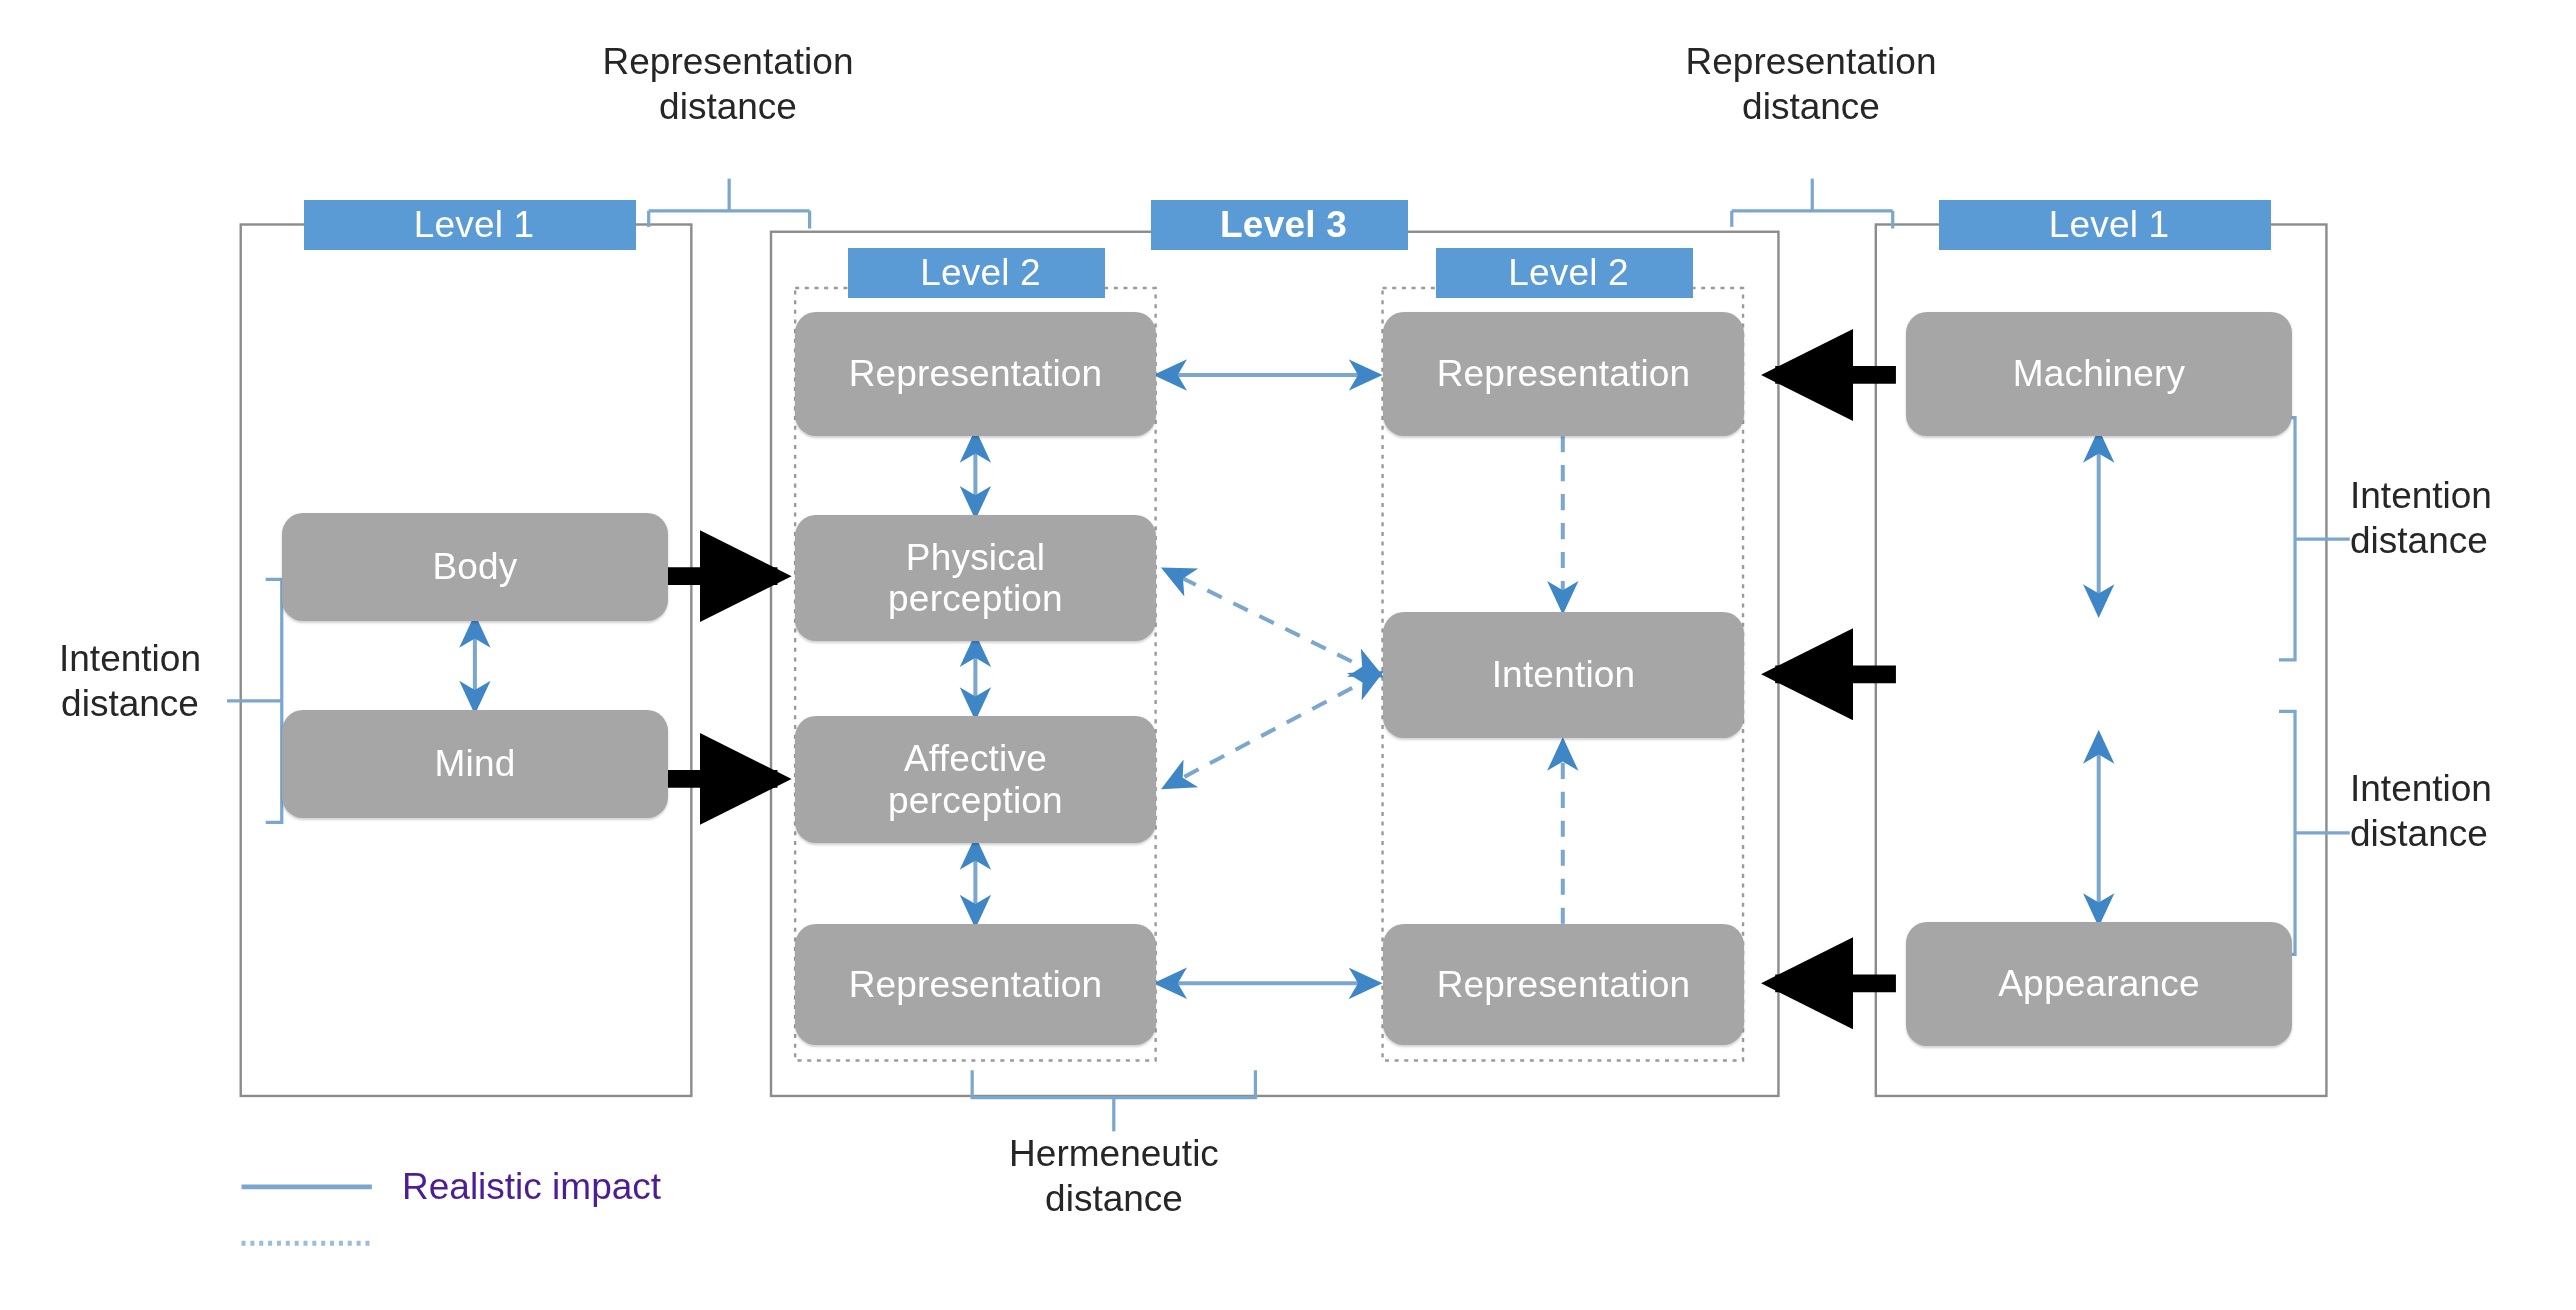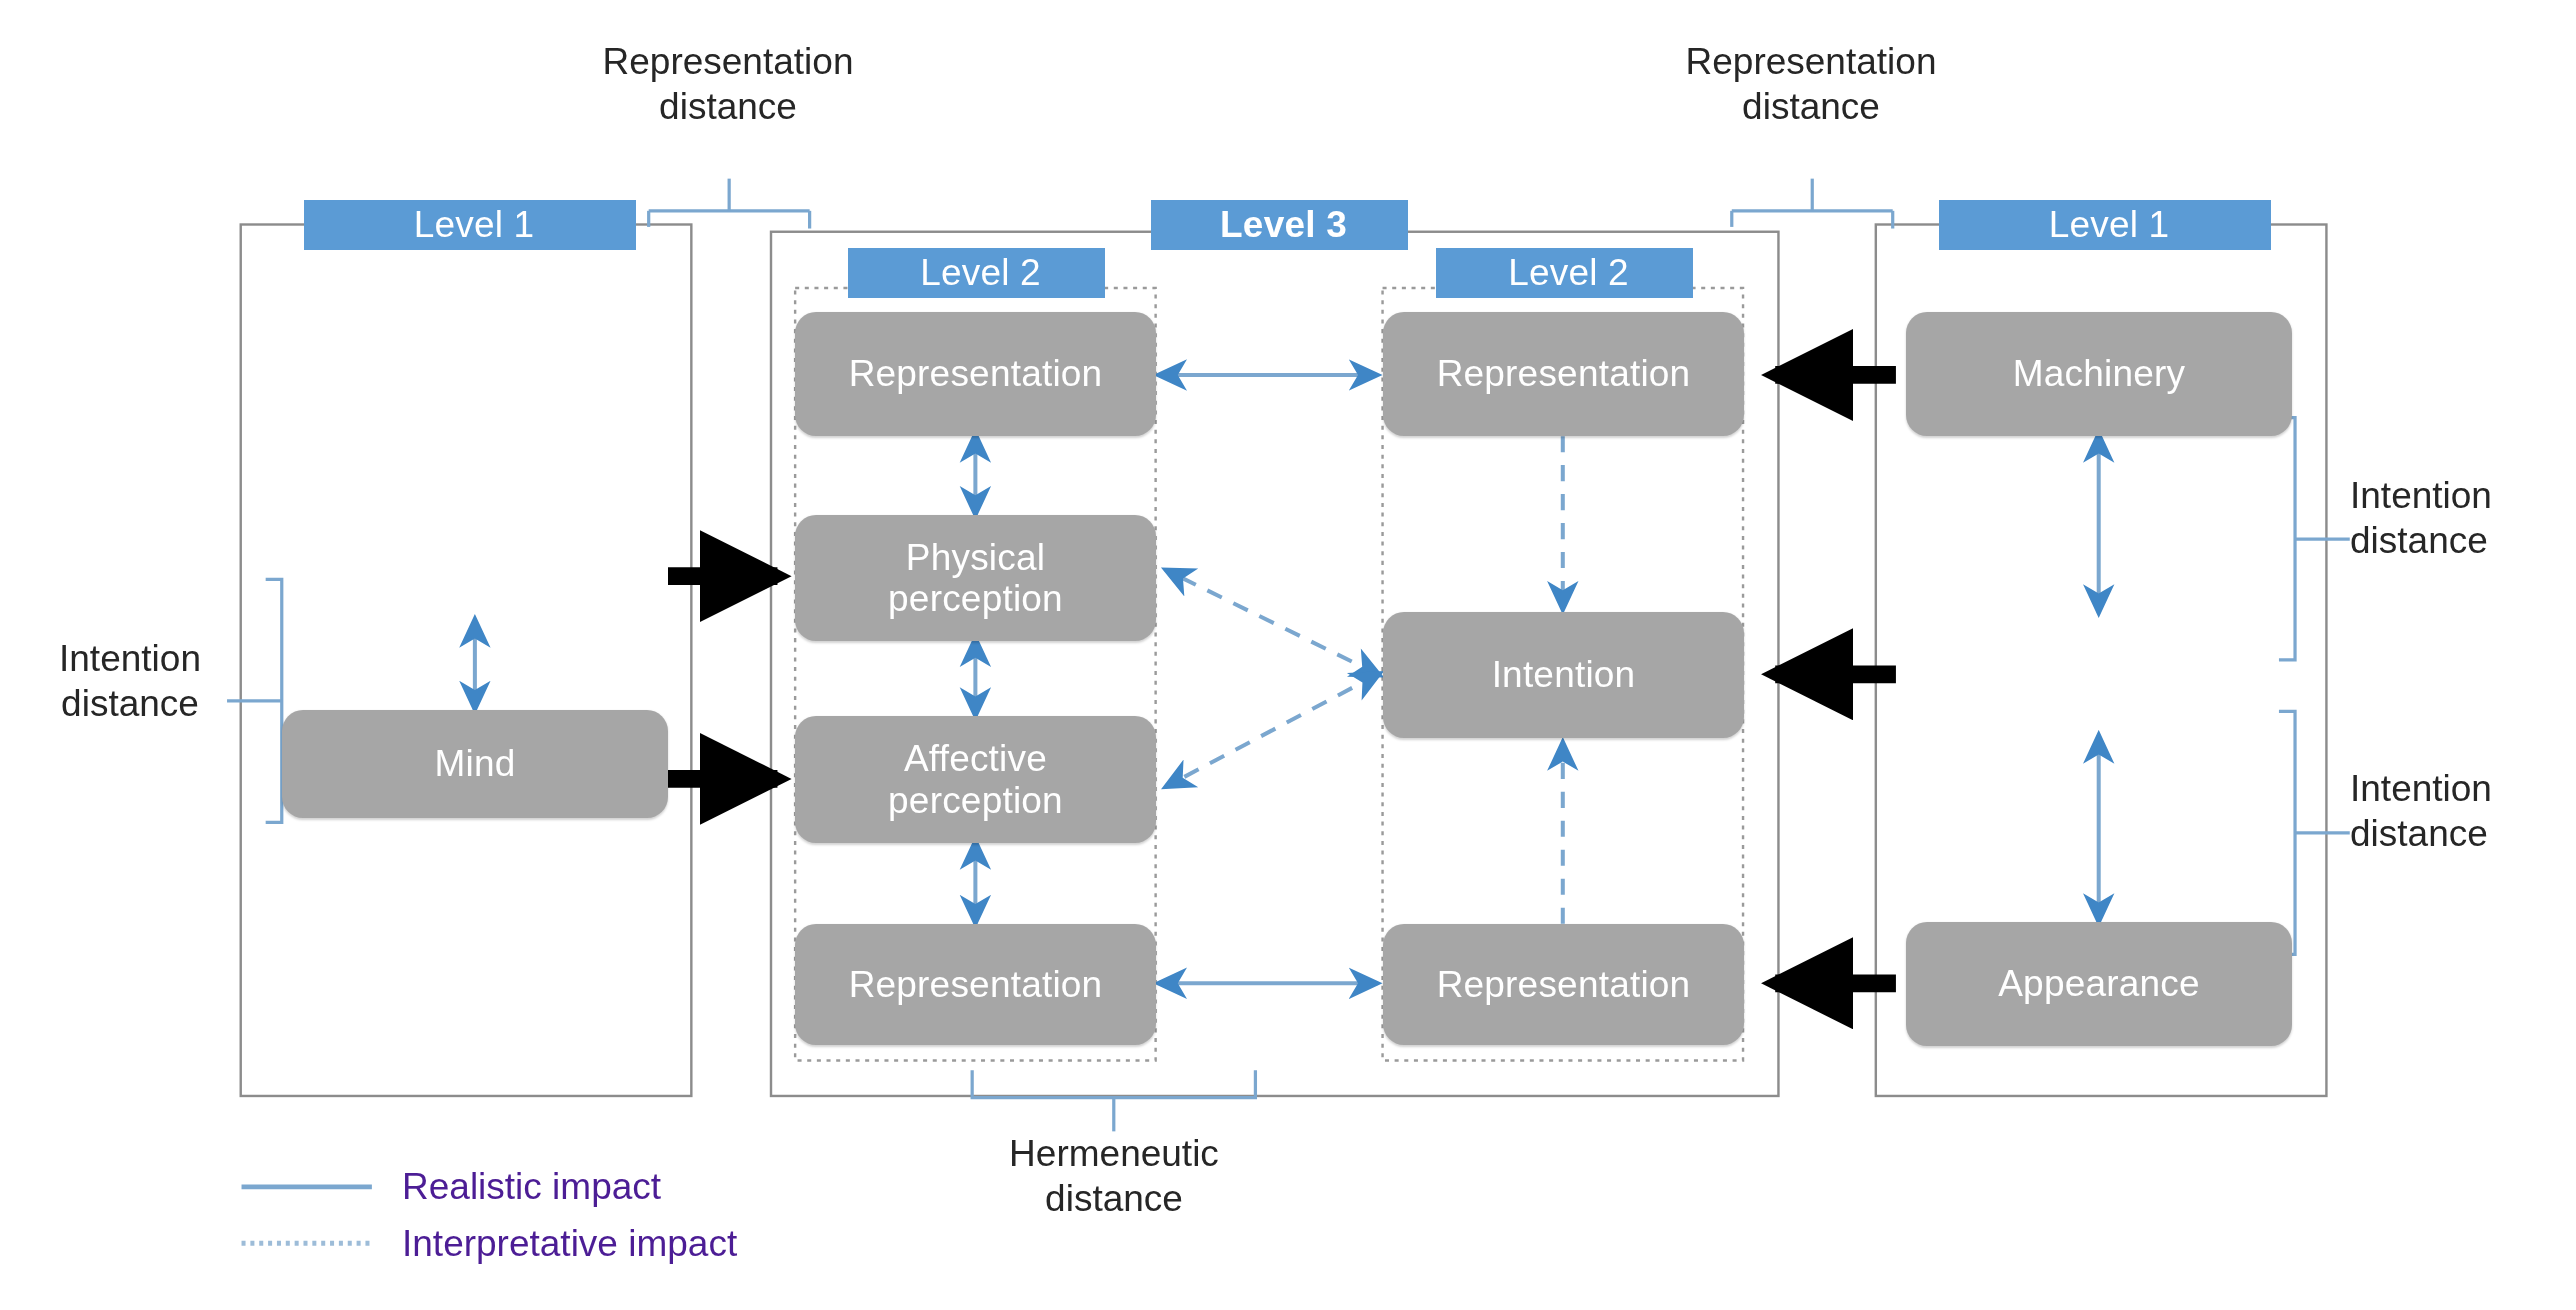--- a/index.html
+++ b/index.html
@@ -161,20 +161,21 @@
       <line x1="300" y1="1545" x2="462" y2="1545" stroke="#9dbcd8" stroke-width="6" stroke-dasharray="5 6"></line>
     </g>
   </svg>
 
   <div class="level-tag" style="left:304px;top:200px;width:324px;height:50px;">Level 1</div>
   <div class="level-tag" style="left:848px;top:248px;width:249px;height:50px;">Level 2</div>
   <div class="level-tag" style="left:1151px;top:200px;width:249px;height:50px;font-weight:bold;">Level 3</div>
   <div class="level-tag" style="left:1436px;top:248px;width:249px;height:50px;">Level 2</div>
   <div class="level-tag" style="left:1939px;top:200px;width:324px;height:50px;">Level 1</div>
 
+  <div class="node-box" style="left:282px;top:513px;width:386px;height:108px;">Body</div>
   <div class="node-box" style="left:282px;top:710px;width:386px;height:108px;">Mind</div>
 
   <div class="node-box" style="left:795px;top:312px;width:361px;height:124px;">Representation</div>
   <div class="node-box" style="left:795px;top:515px;width:361px;height:126px;white-space:pre-line;">Physical
 perception</div>
   <div class="node-box" style="left:795px;top:716px;width:361px;height:127px;white-space:pre-line;">Affective
 perception</div>
   <div class="node-box" style="left:795px;top:924px;width:361px;height:121px;">Representation</div>
 
   <div class="node-box" style="left:1383px;top:312px;width:361px;height:124px;">Representation</div>
@@ -191,16 +192,15 @@
   <div class="free-label" style="left:31px;top:636px;width:198px;">Intention
 distance</div>
   <div class="free-label" style="left:2350px;top:473px;width:209px;text-align:left;">Intention
 distance</div>
   <div class="free-label" style="left:2350px;top:766px;width:209px;text-align:left;">Intention
 distance</div>
   <div class="free-label" style="left:945px;top:1131px;width:338px;">Hermeneutic
 distance</div>
 
   <div class="legend-label" style="left:402px;top:1165px;">Realistic impact</div>
-  <div class="legend-label" style="left:402px;top:1222px;">Interpretative impact</div>
 
 </div>
 
 
 </body></html>

